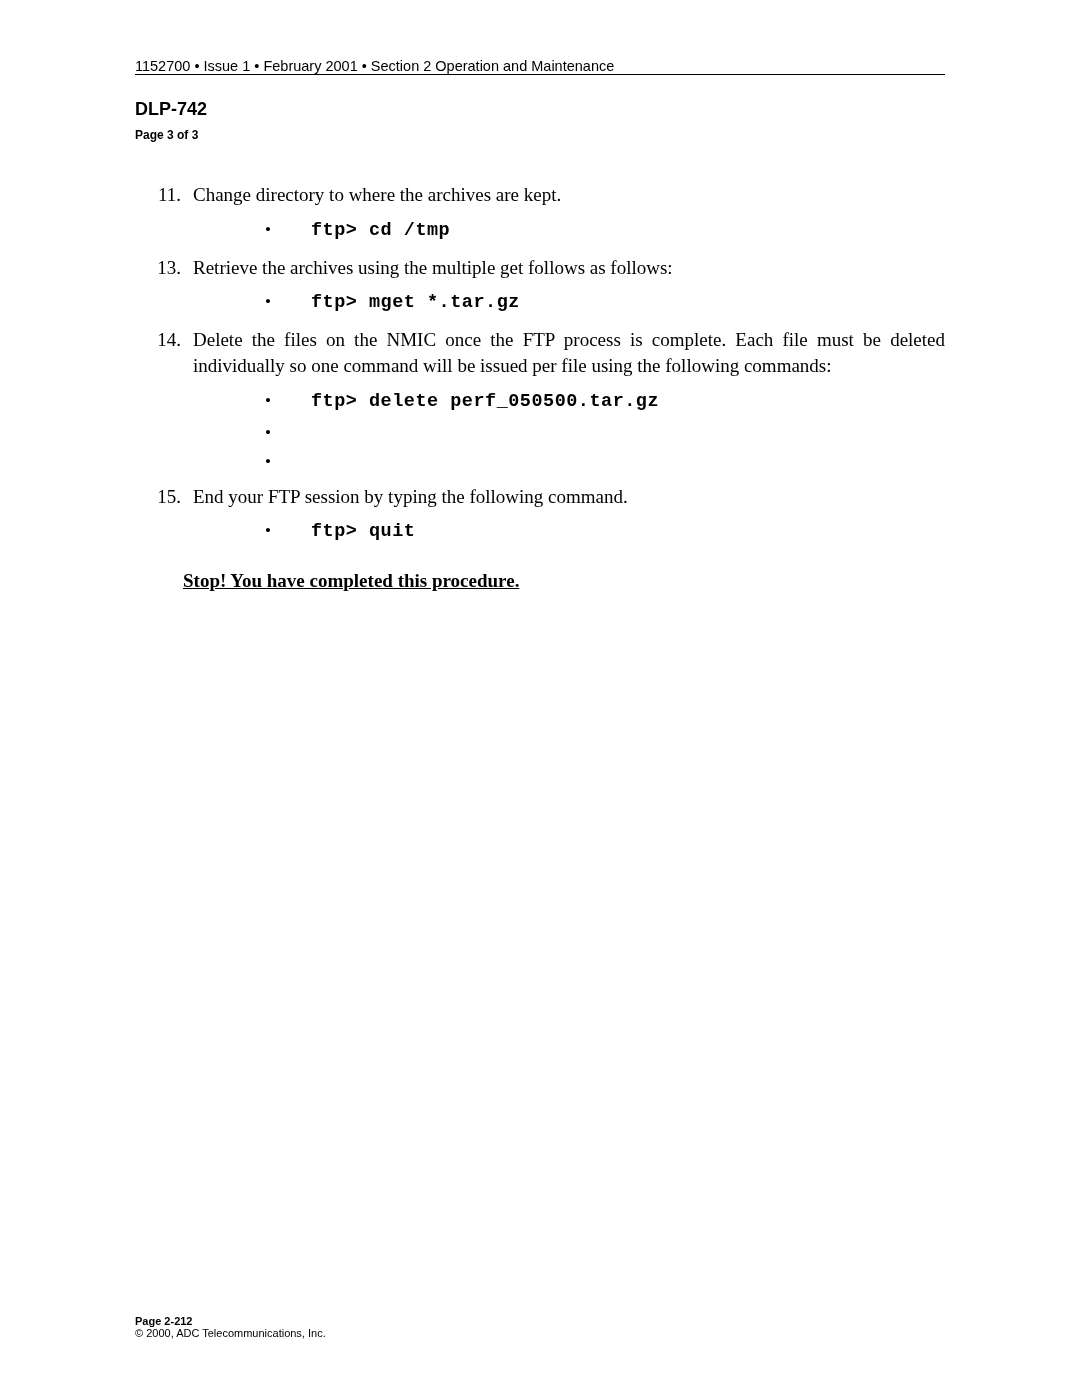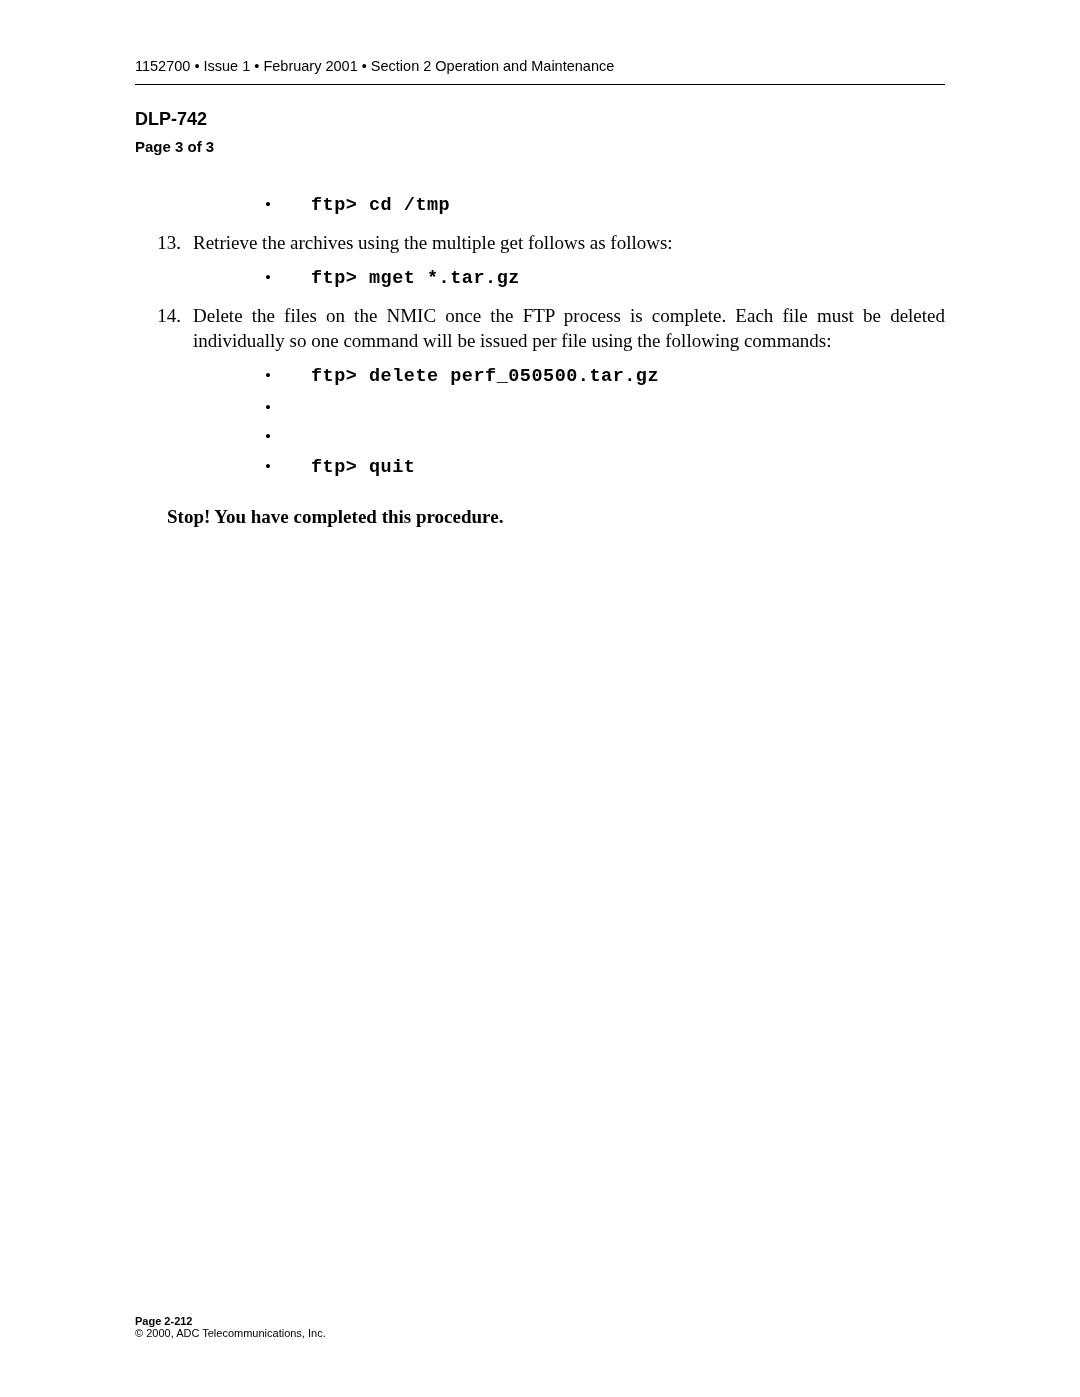--- a/index.html
+++ b/index.html
@@ -15,34 +15,34 @@
   .page {
     padding: 58px 135px 0 135px;
     box-sizing: border-box;
     height: 100%;
     position: relative;
   }
   .header-line {
     font-family: Arial, Helvetica, sans-serif;
     font-size: 14.5px;
     color: #000;
-    padding-bottom: 10px;
+    padding-bottom: 0;
     border-bottom: 1px solid #000;
   }
   .doc-title {
     margin-top: 24px;
     font-family: Arial, Helvetica, sans-serif;
     font-weight: bold;
     font-size: 18px;
   }
   .doc-subtitle {
     margin-top: 8px;
     font-family: Arial, Helvetica, sans-serif;
     font-weight: bold;
-    font-size: 15px;
+    font-size: 12px;
   }
   .steps {
     margin-top: 40px;
   }
   .step {
     display: flex;
     margin-top: 14px;
     font-size: 19px;
     line-height: 1.35;
   }
@@ -74,23 +74,24 @@
   }
   .cmd-text {
     font-family: "Courier New", Courier, monospace;
     font-weight: bold;
     font-size: 18.5px;
     letter-spacing: 0.5px;
     margin-left: 24px;
   }
   .completion {
     margin-top: 28px;
-    margin-left: 32px;
+    margin-left: 48px;
     font-weight: bold;
     font-size: 19px;
+    text-decoration: underline;
   }
   .footer {
     position: absolute;
     left: 135px;
     bottom: 58px;
     font-family: Arial, Helvetica, sans-serif;
     font-size: 11px;
   }
   .footer-page {
     font-weight: bold;
@@ -101,20 +102,24 @@
 
 <div class="page">
 
   <div class="header-line">1152700 • Issue 1 • February 2001 • Section 2 Operation and Maintenance</div>
 
   <div class="doc-title">DLP-742</div>
   <div class="doc-subtitle">Page 3 of 3</div>
 
   <div class="steps">
 
+    <div class="step">
+      <div class="step-num">11.</div>
+      <div class="step-body">Change directory to where the archives are kept.</div>
+    </div>
     <div class="cmds">
       <div class="cmd-row">
         <span class="bullet">•</span>
         <span class="cmd-text">ftp&gt; cd /tmp</span>
       </div>
     </div>
 
     <div class="step">
       <div class="step-num">13.</div>
       <div class="step-body">Retrieve the archives using the multiple get follows as follows:</div>
@@ -136,20 +141,24 @@
         <span class="cmd-text">ftp&gt; delete perf_050500.tar.gz</span>
       </div>
       <div class="cmd-row">
         <span class="bullet">•</span>
       </div>
       <div class="cmd-row">
         <span class="bullet">•</span>
       </div>
     </div>
 
+    <div class="step">
+      <div class="step-num">15.</div>
+      <div class="step-body">End your FTP session by typing the following command.</div>
+    </div>
     <div class="cmds">
       <div class="cmd-row">
         <span class="bullet">•</span>
         <span class="cmd-text">ftp&gt; quit</span>
       </div>
     </div>
 
 
   </div>
 

